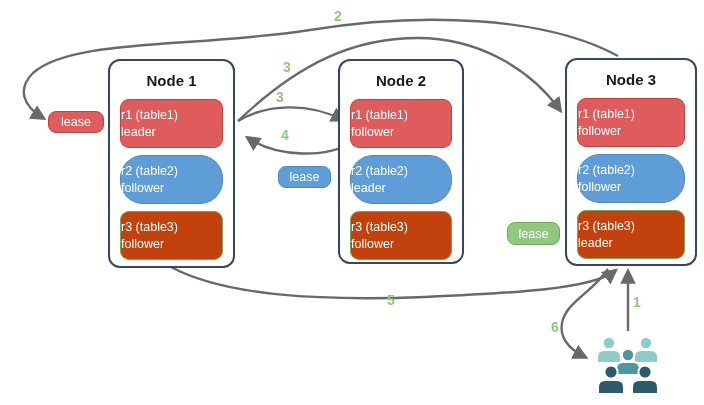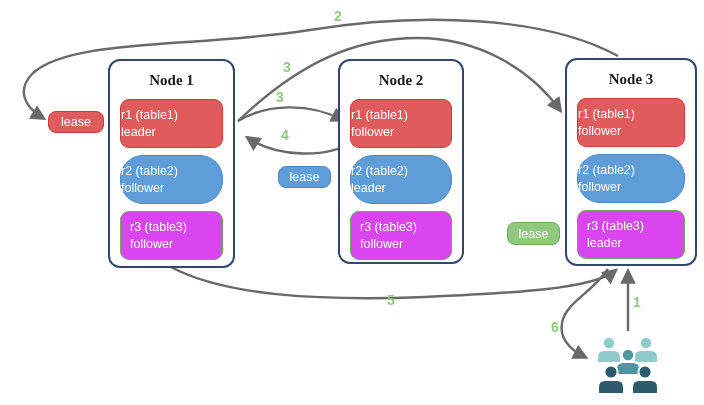--- a/index.html
+++ b/index.html
@@ -28,40 +28,39 @@
     border-radius: 12px;
     box-sizing: border-box;
   }
   .node-title {
     position: absolute;
     top: 11px; left: 0; right: 0;
     text-align: center;
     font-size: 15px;
     font-weight: bold;
     color: #1a1a1a;
-    font-family: Liberation Serif, serif;
   }
   .replica {
     position: absolute;
     left: 10px; right: 10px;
     height: 49px;
     border-radius: 9px;
     box-sizing: border-box;
     display: flex;
     flex-direction: column;
     align-items: flex-start;
     justify-content: center;
     color: #ffffff;
     font-size: 12.5px;
     line-height: 1.3;
     text-align: center;
   }
   .replica.red   { background: #e05c5c; border: 1.5px solid #c6403b; }
   .replica.blue  { background: #5f9dd8; border: 1.5px solid #4c88c0; }
-  .replica.green { background: #d946ef; border: 1.5px solid #6ca958; padding-left: 9px; }
+  .replica.green { background: #c2410c; border: 1.5px solid #6ca958; }
   .rep-top { top: 38px; }
   .rep-mid { top: 94px; border-radius: 23px; }
   .rep-bot { top: 150px; }
   .lease {
     position: absolute;
     border-radius: 8px;
     color: #ffffff;
     font-size: 12.5px;
     display: flex;
     align-items: center;

